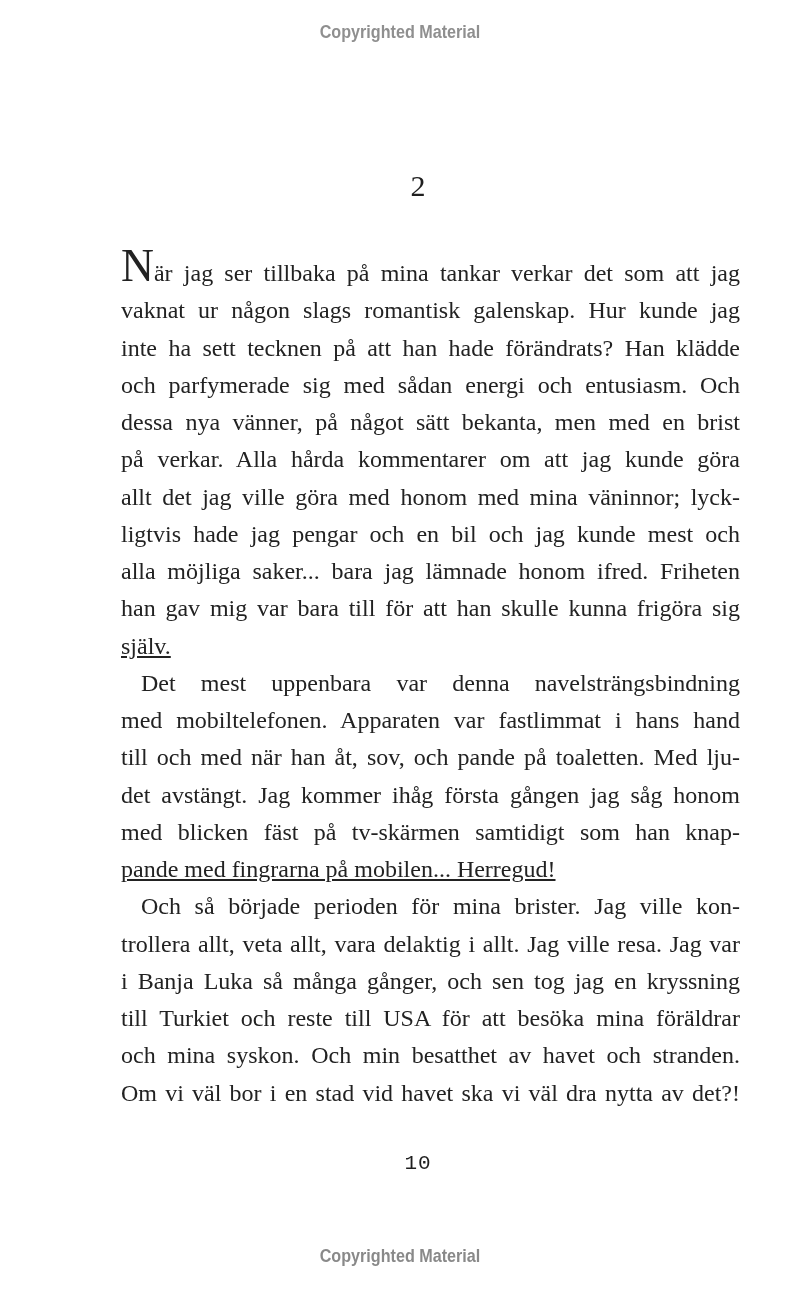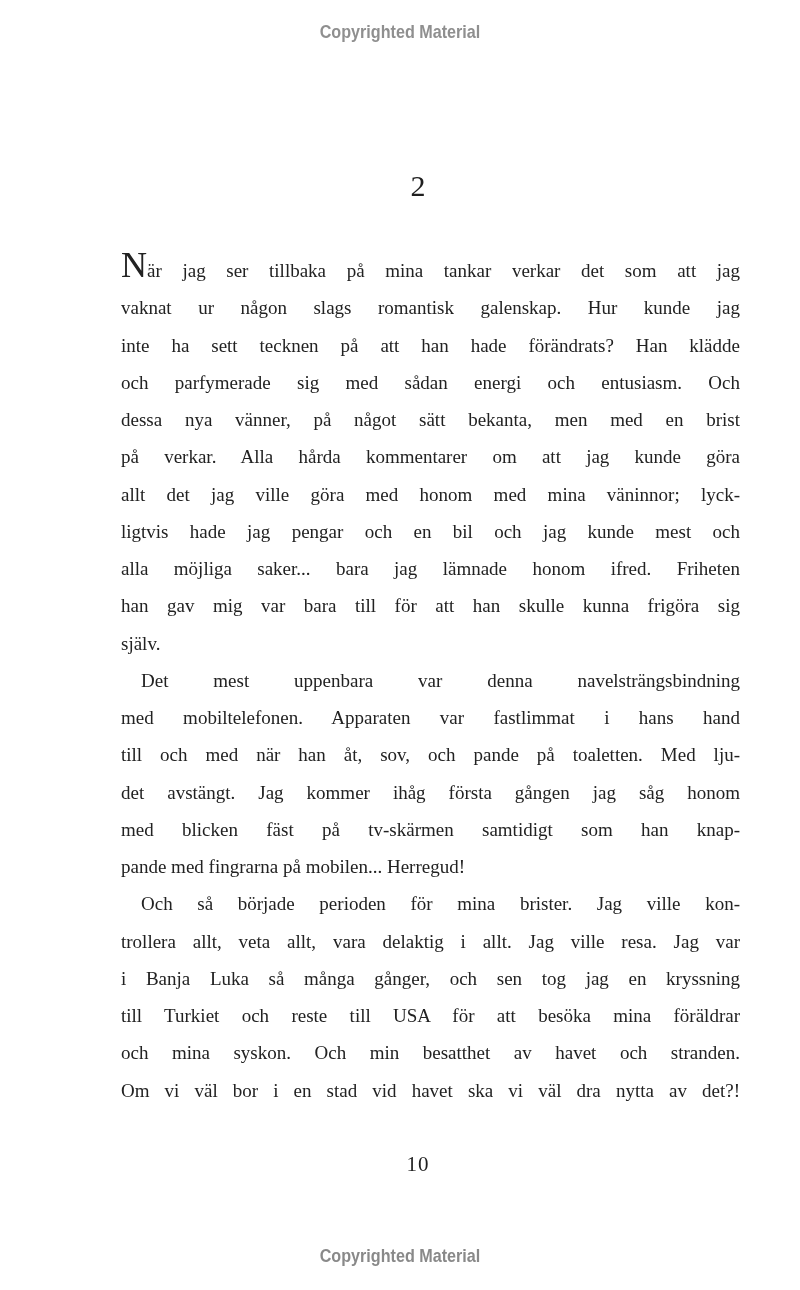--- a/index.html
+++ b/index.html
@@ -37,48 +37,50 @@
     text-align: center;
     font-size: 30px;
     color: #1f1f1f;
   }
 
   .textblock {
     position: absolute;
     top: 247px;
     left: 121px;
     width: 619px;
-    font-size: 19px;
+    font-size: 24px;
     color: #222222;
   }
   .line {
     line-height: 37.25px;
     text-align: justify;
     text-align-last: justify;
     white-space: normal;
   }
   .line.para-end {
     text-align-last: left;
+    text-decoration: underline;
   }
   .line.indented {
     text-indent: 20px;
   }
   .line.opening-line::first-letter {
     font-size: 1.9em;
   }
 
   .page-number {
     position: absolute;
     top: 1152px;
     left: 118px;
     width: 600px;
     text-align: center;
     font-size: 21px;
     letter-spacing: 1px;
     color: #1f1f1f;
+    font-family: Liberation Mono, monospace;
   }
 </style>
 </head>
 <body>
 
 <div class="watermark watermark-top">Copyrighted Material</div>
 
 <div class="chapter-number">2</div>
 
 <div class="textblock">

